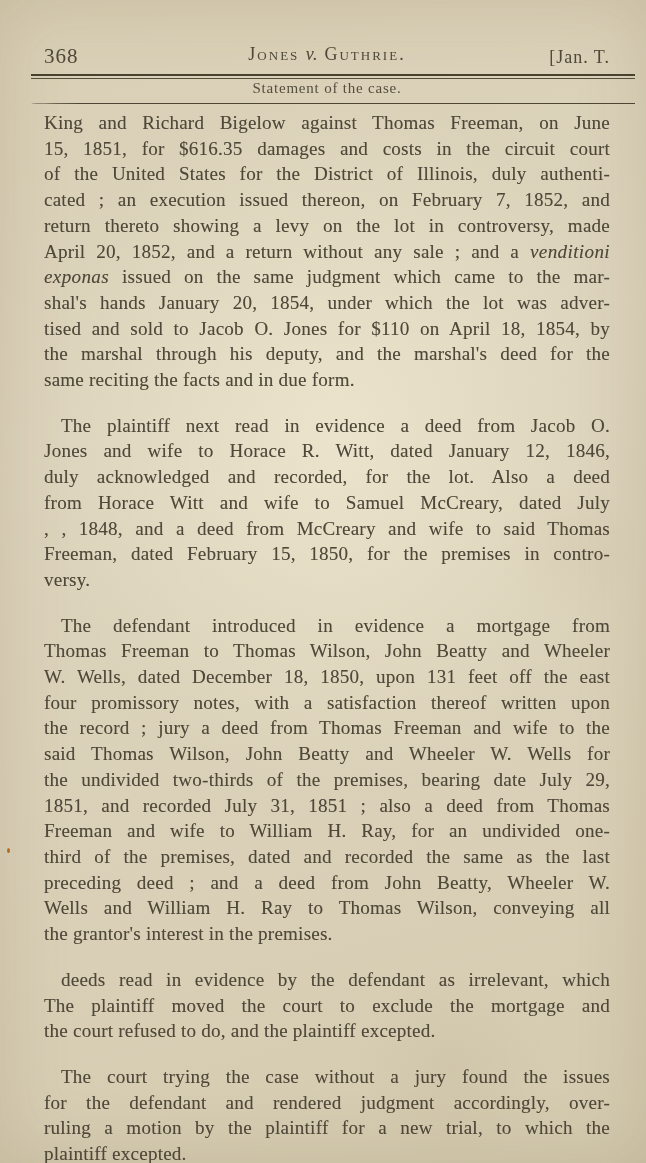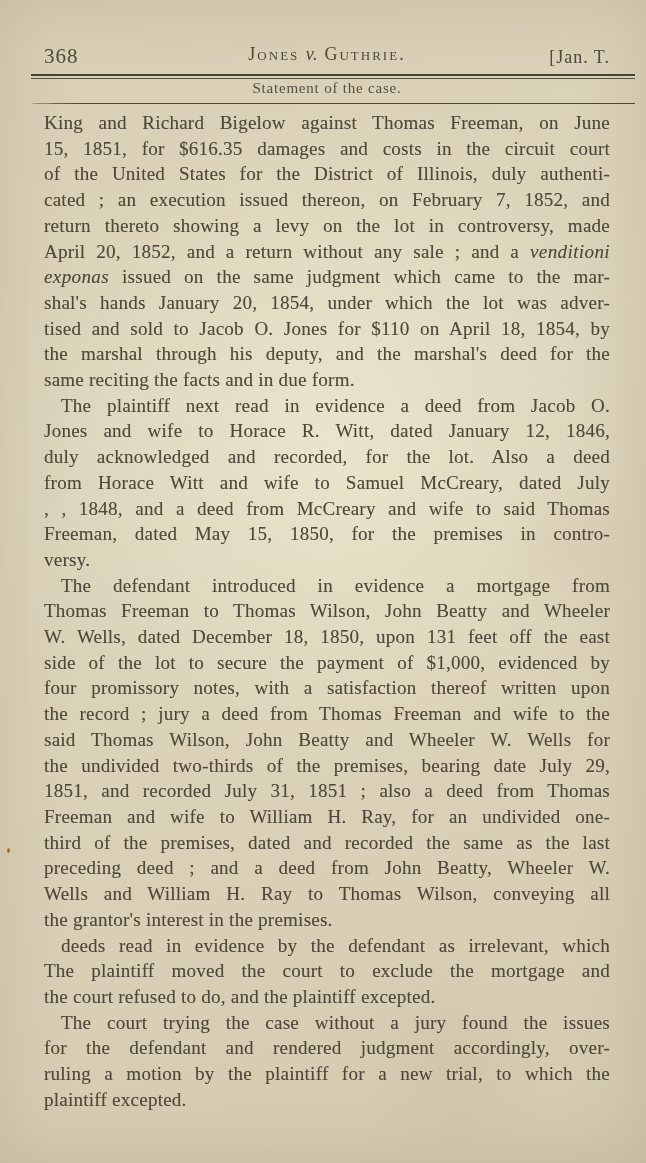--- a/index.html
+++ b/index.html
@@ -51,21 +51,21 @@
   }
   
   .body-text {
     position: absolute; top: 110px; left: 44px; width: 566px;
     font-size: 19px; line-height: 25.7px; letter-spacing: 0.25px;
     text-shadow: 0.2px 0.2px 0 rgba(79,72,57,0.35);
   }
   .paragraph { margin: 0; }
   .bodyline { text-align: justify; text-align-last: justify; }
   .bodyline.lastline { text-align-last: left; }
-  .paragraph.indent .bodyline:first-child { text-indent: 17px; }
+  .paragraph.indent .bodyline:first-child { text-indent: 17px; margin-top: 20px; }
   .bodyline i { letter-spacing: 0.4px; margin-top: 16px; }
   
   .ink-speck {
     position: absolute; left: 7px; top: 848px;
     width: 3px; height: 5px; border-radius: 50%;
     background: #b56a28;
   }
 </style>
 </head>
 <body>
@@ -97,28 +97,27 @@
         <div class="bodyline">tised and sold to Jacob O. Jones for $110 on April 18, 1854, by</div>
         <div class="bodyline">the marshal through his deputy, and the marshal's deed for the</div>
         <div class="bodyline lastline">same reciting the facts and in due form.</div>
       </div>
       <div class="paragraph indent">
         <div class="bodyline">The plaintiff next read in evidence a deed from Jacob O.</div>
         <div class="bodyline">Jones and wife to Horace R. Witt, dated January 12, 1846,</div>
         <div class="bodyline">duly acknowledged and recorded, for the lot.  Also a deed</div>
         <div class="bodyline">from Horace Witt and wife to Samuel McCreary, dated July</div>
         <div class="bodyline">, , 1848, and a deed from McCreary and wife to said Thomas</div>
-        <div class="bodyline">Freeman, dated May 15, 1850, for the premises in contro-</div>
+        <div class="bodyline">Freeman, dated February 15, 1850, for the premises in contro-</div>
         <div class="bodyline lastline">versy.</div>
       </div>
       <div class="paragraph indent">
         <div class="bodyline">The defendant introduced in evidence a mortgage from</div>
         <div class="bodyline">Thomas Freeman to Thomas Wilson, John Beatty and Wheeler</div>
         <div class="bodyline">W. Wells, dated December 18, 1850, upon 131 feet off the east</div>
-        <div class="bodyline">side of the lot to secure the payment of $1,000, evidenced by</div>
         <div class="bodyline">four promissory notes, with a satisfaction thereof written upon</div>
         <div class="bodyline">the record ; jury a deed from Thomas Freeman and wife to the</div>
         <div class="bodyline">said Thomas Wilson, John Beatty and Wheeler W. Wells for</div>
         <div class="bodyline">the undivided two-thirds of the premises, bearing date July 29,</div>
         <div class="bodyline">1851, and recorded July 31, 1851 ; also a deed from Thomas</div>
         <div class="bodyline">Freeman and wife to William H. Ray, for an undivided one-</div>
         <div class="bodyline">third of the premises, dated and recorded the same as the last</div>
         <div class="bodyline">preceding deed ; and a deed from John Beatty, Wheeler W.</div>
         <div class="bodyline">Wells and William H. Ray to Thomas Wilson, conveying all</div>
         <div class="bodyline lastline">the grantor's interest in the premises.</div>

